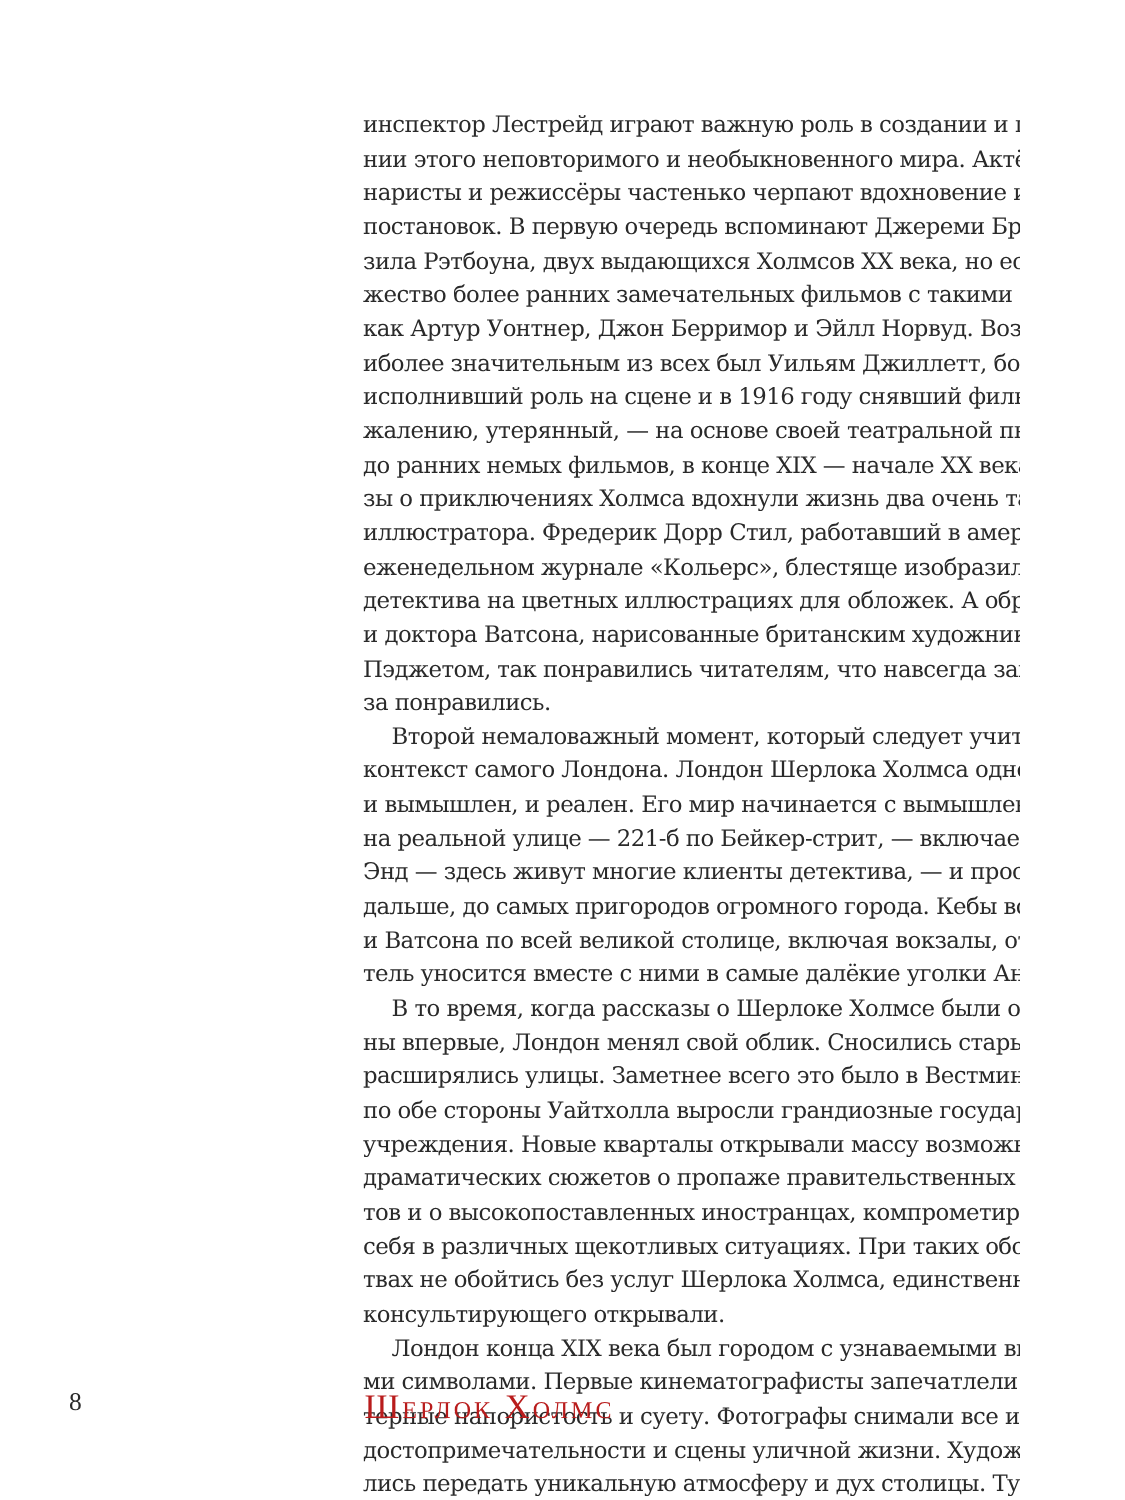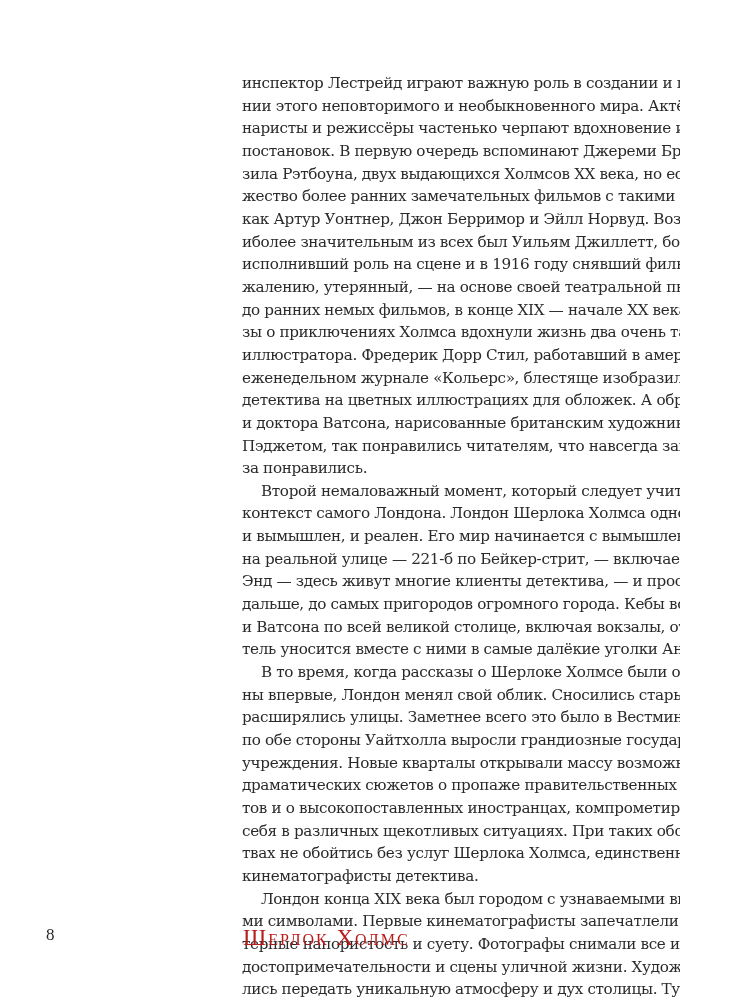--- a/index.html
+++ b/index.html
@@ -113,21 +113,21 @@
     <div>
       <span class="line indent">В то время, когда рассказы о Шерлоке Холмсе были опубликова-</span>
       <span class="line">ны впервые, Лондон менял свой облик. Сносились старые здания,</span>
       <span class="line">расширялись улицы. Заметнее всего это было в Вестминстере, где</span>
       <span class="line">по обе стороны Уайтхолла выросли грандиозные государственные</span>
       <span class="line">учреждения. Новые кварталы открывали массу возможностей для</span>
       <span class="line">драматических сюжетов о пропаже правительственных докумен-</span>
       <span class="line">тов и о высокопоставленных иностранцах, компрометирующих</span>
       <span class="line">себя в различных щекотливых ситуациях. При таких обстоятельс-</span>
       <span class="line">твах не обойтись без услуг Шерлока Холмса, единственного в мире</span>
-      <span class="line last">кинематографисты детектива.</span>
+      <span class="line last">консультирующего открывали.</span>
     </div>
 
     <div>
       <span class="line indent">Лондон конца XIX века был городом с узнаваемыми визуальны-</span>
       <span class="line">ми символами. Первые кинематографисты запечатлели его харак-</span>
       <span class="line">терные напористость и суету. Фотографы снимали все известные</span>
       <span class="line">достопримечательности и сцены уличной жизни. Художники стара-</span>
       <span class="line">лись передать уникальную атмосферу и дух столицы. Туман и смог,</span>
 
     </div>

